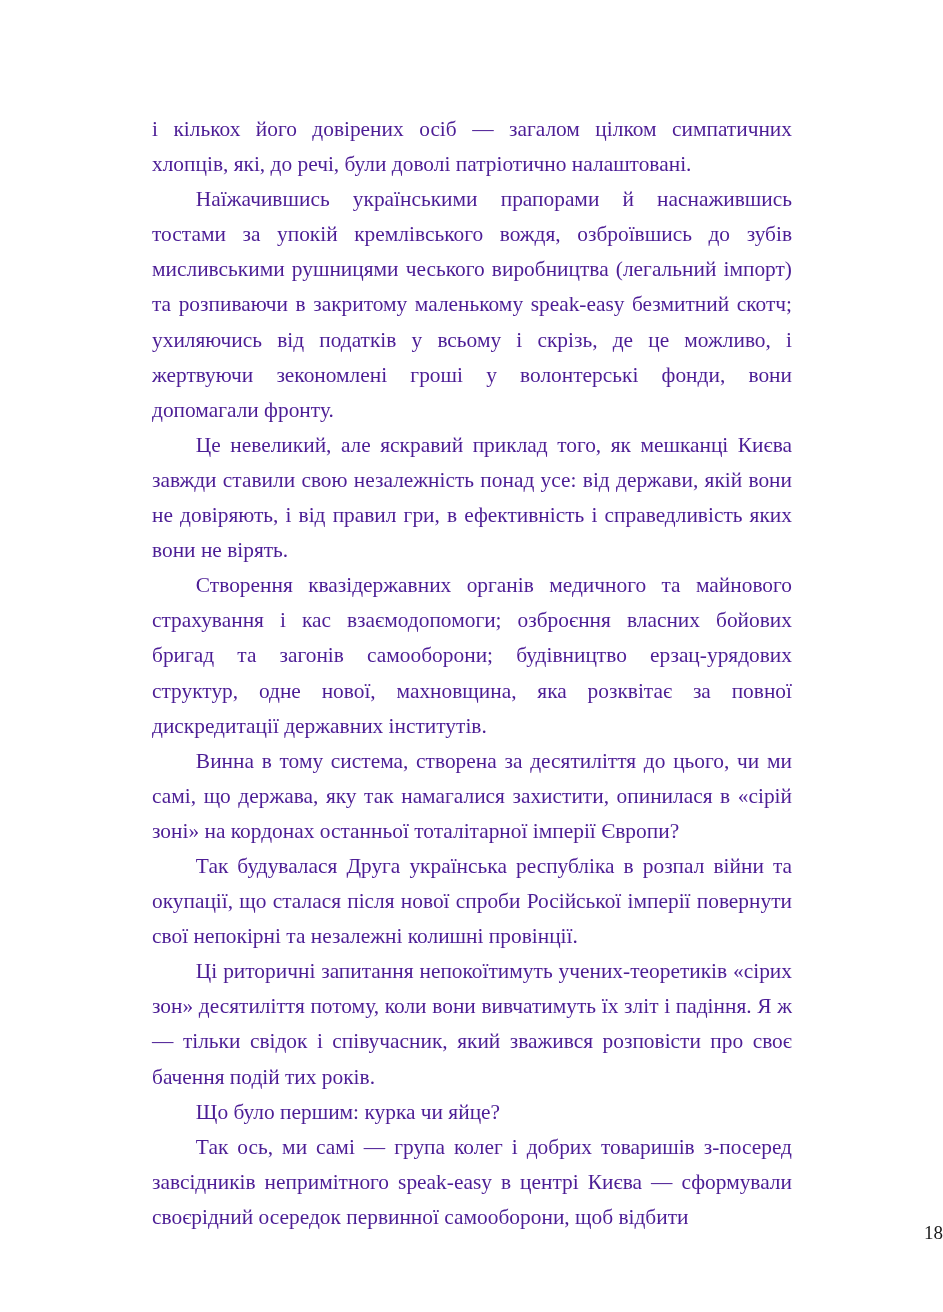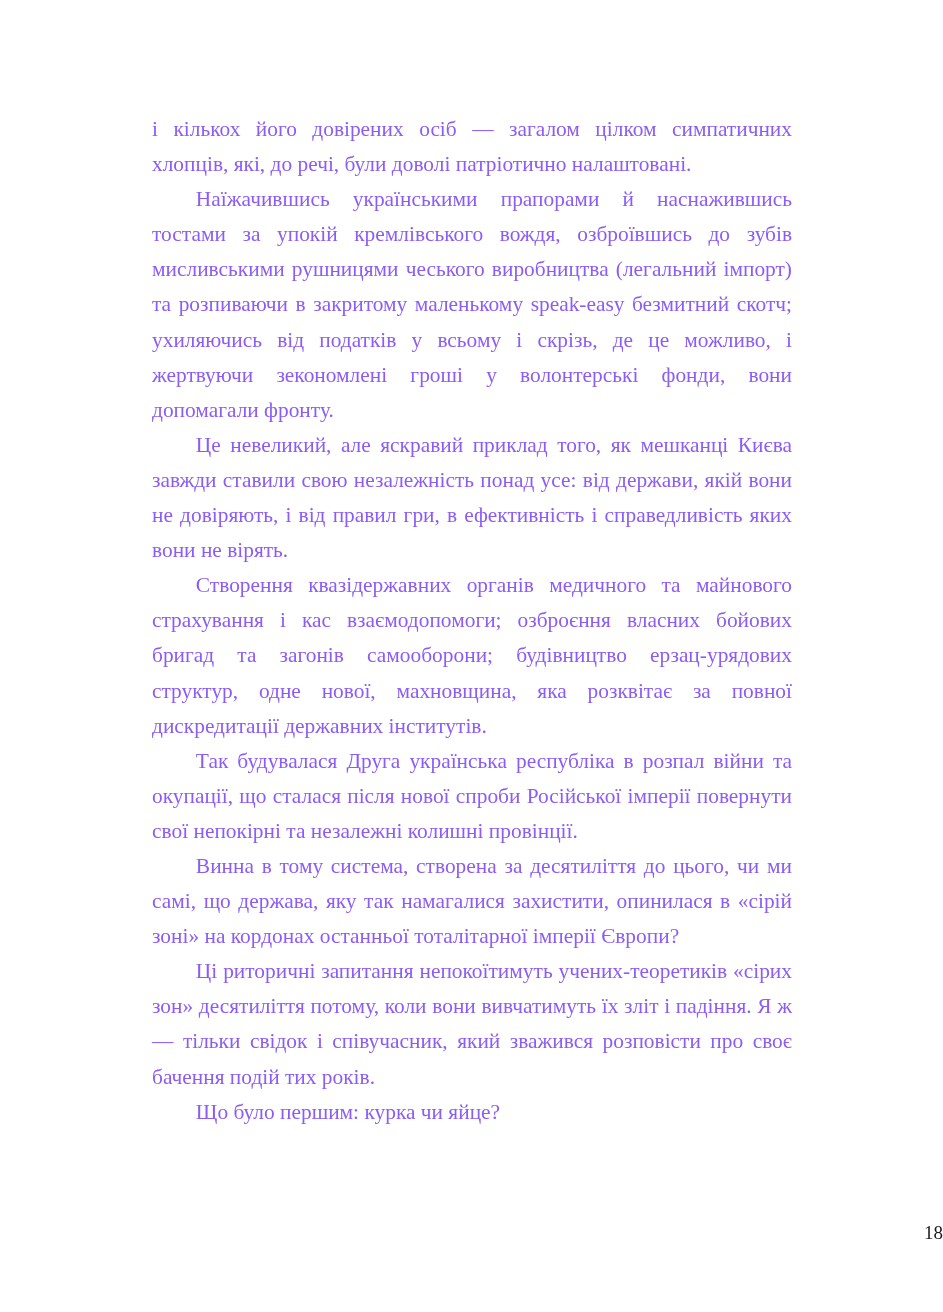--- a/index.html
+++ b/index.html
@@ -16,21 +16,21 @@
     overflow: hidden;
   }
   .text-block {
     position: absolute;
     left: 152px;
     top: 112px;
     width: 640px;
     font-family: "Liberation Serif", "DejaVu Serif", serif;
     font-size: 21.4px;
     line-height: 35.1px;
-    color: #8b5cf6;
+    color: #4c1d95;
     text-align: justify;
     text-justify: inter-word;
     -webkit-hyphens: none;
     hyphens: none;
   }
   .text-block p {
     margin: 0;
     padding: 0;
     text-indent: 2.05em;
     text-align: justify;
@@ -53,21 +53,22 @@
 </head>
 <body>
 
 <div class="page">
 
   <div class="text-block">
     <p class="first">і кількох його довірених осіб — загалом цілком симпатичних хлопців, які, до речі, були доволі патріотично налаштовані.</p>
     <p>Наїжачившись українськими прапорами й наснажившись тостами за упокій кремлівського вождя, озброївшись до зубів мисливськими рушницями чеського виробництва (легальний імпорт) та розпиваючи в закритому маленькому speak-easy безмитний скотч; ухиляючись від податків у всьому і скрізь, де це можливо, і жертвуючи зекономлені гроші у волонтерські фонди, вони допомагали фронту.</p>
     <p>Це невеликий, але яскравий приклад того, як мешканці Києва завжди ставили свою незалежність понад усе: від держави, якій вони не довіряють, і від правил гри, в ефективність і справедливість яких вони не вірять.</p>
     <p>Створення квазідержавних органів медичного та майнового страхування і кас взаємодопомоги; озброєння власних бойових бригад та загонів самооборони; будівництво ерзац-урядових структур, одне нової, махновщина, яка розквітає за повної дискредитації державних інститутів.</p>
+    <p>Винна в тому система, створена за десятиліття до цього, чи ми самі, що держава, яку так намагалися захистити, опинилася в «сірій зоні» на кордонах останньої тоталітарної імперії Європи?</p>
     <p>Так будувалася Друга українська республіка в розпал війни та окупації, що сталася після нової спроби Російської імперії повернути свої непокірні та незалежні колишні провінції.</p>
-    <p>Винна в тому система, створена за десятиліття до цього, чи ми самі, що держава, яку так намагалися захистити, опинилася в «сірій зоні» на кордонах останньої тоталітарної імперії Європи?</p>
     <p>Ці риторичні запитання непокоїтимуть учених-теоретиків «сірих зон» десятиліття потому, коли вони вивчатимуть їх зліт і падіння. Я ж — тільки свідок і співучасник, який зважився розповісти про своє бачення подій тих років.</p>
     <p>Що було першим: курка чи яйце?</p>
+    <p>Так ось, ми самі — група колег і добрих товаришів з-посеред завсідників непримітного speak-easy в центрі Києва — сформували своєрідний осередок первинної самооборони, щоб відбити</p>
   </div>
 
   <div class="page-number">18</div>
 
 </div>
 
 </body></html>

